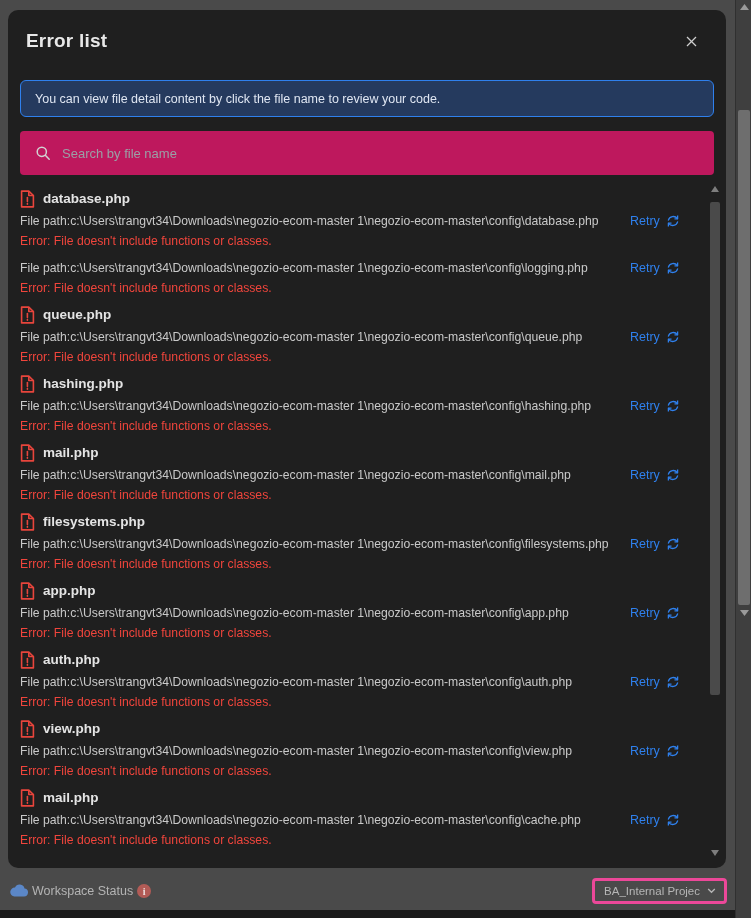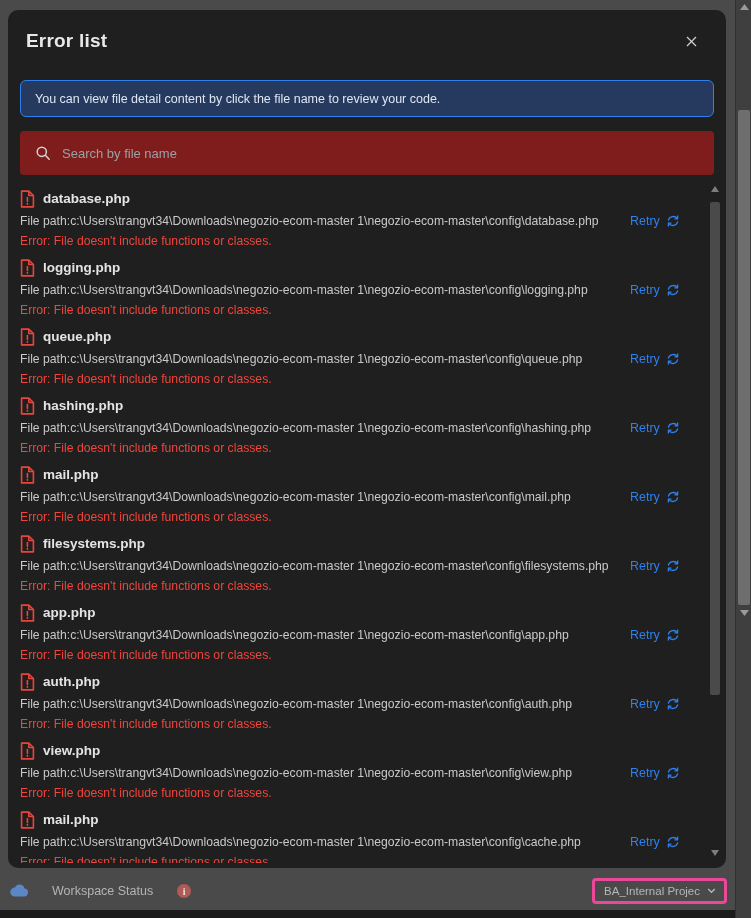--- a/index.html
+++ b/index.html
@@ -89,21 +89,21 @@
   }
   .info-banner-text {
     font-size: 12.5px;
     color: #dfe6f2;
   }
 
   
   .search-wrap {
     margin: 14px 12px 0 12px;
     height: 44px;
-    background: #7f1d1d;
+    background: #be185d;
     border-radius: 4px;
     display: flex;
     align-items: center;
     padding: 0 14px;
   }
   .search-icon {
     width: 17px; height: 17px;
     color: #d2d2d2;
     margin-right: 11px;
     display: flex; align-items: center; justify-content: center;
@@ -222,21 +222,21 @@
     height: 38px;
     display: flex;
     align-items: center;
     justify-content: space-between;
     padding: 0 8px 0 10px;
     z-index: 5;
   }
   .ws-left {
     display: flex;
     align-items: center;
-    gap: 24px;
+    gap: 4px;
   }
   .cloud-icon {
     width: 18px; height: 14px;
     color: #5b87c7;
     display: flex;
   }
   .ws-label {
     font-size: 12.5px;
     color: #b4b4b4;
   }
@@ -336,31 +336,20 @@
                   <path d="M2.7 9.4a5 5 0 0 0 8.9-1.6" stroke-linecap="round"></path>
                   <polyline points="11.6,1.6 11.6,4.8 8.5,4.8" stroke-linejoin="round"></polyline>
                   <polyline points="2.4,12.4 2.4,9.2 5.5,9.2" stroke-linejoin="round"></polyline>
                 </svg>
               </span>
             </span>
           </div>
           <div class="ei-error">Error: File doesn't include functions or classes.</div>
         </div>
         <div class="error-item">
-          <div class="ei-top">
-            <span class="file-icon">
-              <svg width="15" height="18" viewBox="0 0 15 18" fill="none" stroke="currentColor" stroke-width="1.6">
-                <path d="M1.6 1.1h7.2l4.6 4.4v11.4H1.6z" stroke-linejoin="round"></path>
-                <path d="M8.8 1.1v4.4h4.6" stroke-linejoin="round"></path>
-                <line x1="7.4" y1="7.6" x2="7.4" y2="11.6" stroke-linecap="round"></line>
-                <line x1="7.4" y1="13.6" x2="7.4" y2="14.2" stroke-linecap="round"></line>
-              </svg>
-            </span>
-            <span class="file-name">logging.php</span>
-          </div>
           <div class="ei-path-row">
             <span class="ei-path">File path:c:\Users\trangvt34\Downloads\negozio-ecom-master 1\negozio-ecom-master\config\logging.php</span>
             <span class="retry-group">
               <span class="retry-label">Retry</span>
               <span class="retry-icon">
                 <svg width="14" height="14" viewBox="0 0 14 14" fill="none" stroke="currentColor" stroke-width="1.3">
                   <path d="M11.3 4.6A5 5 0 0 0 2.4 6.2" stroke-linecap="round"></path>
                   <path d="M2.7 9.4a5 5 0 0 0 8.9-1.6" stroke-linecap="round"></path>
                   <polyline points="11.6,1.6 11.6,4.8 8.5,4.8" stroke-linejoin="round"></polyline>
                   <polyline points="2.4,12.4 2.4,9.2 5.5,9.2" stroke-linejoin="round"></polyline>

